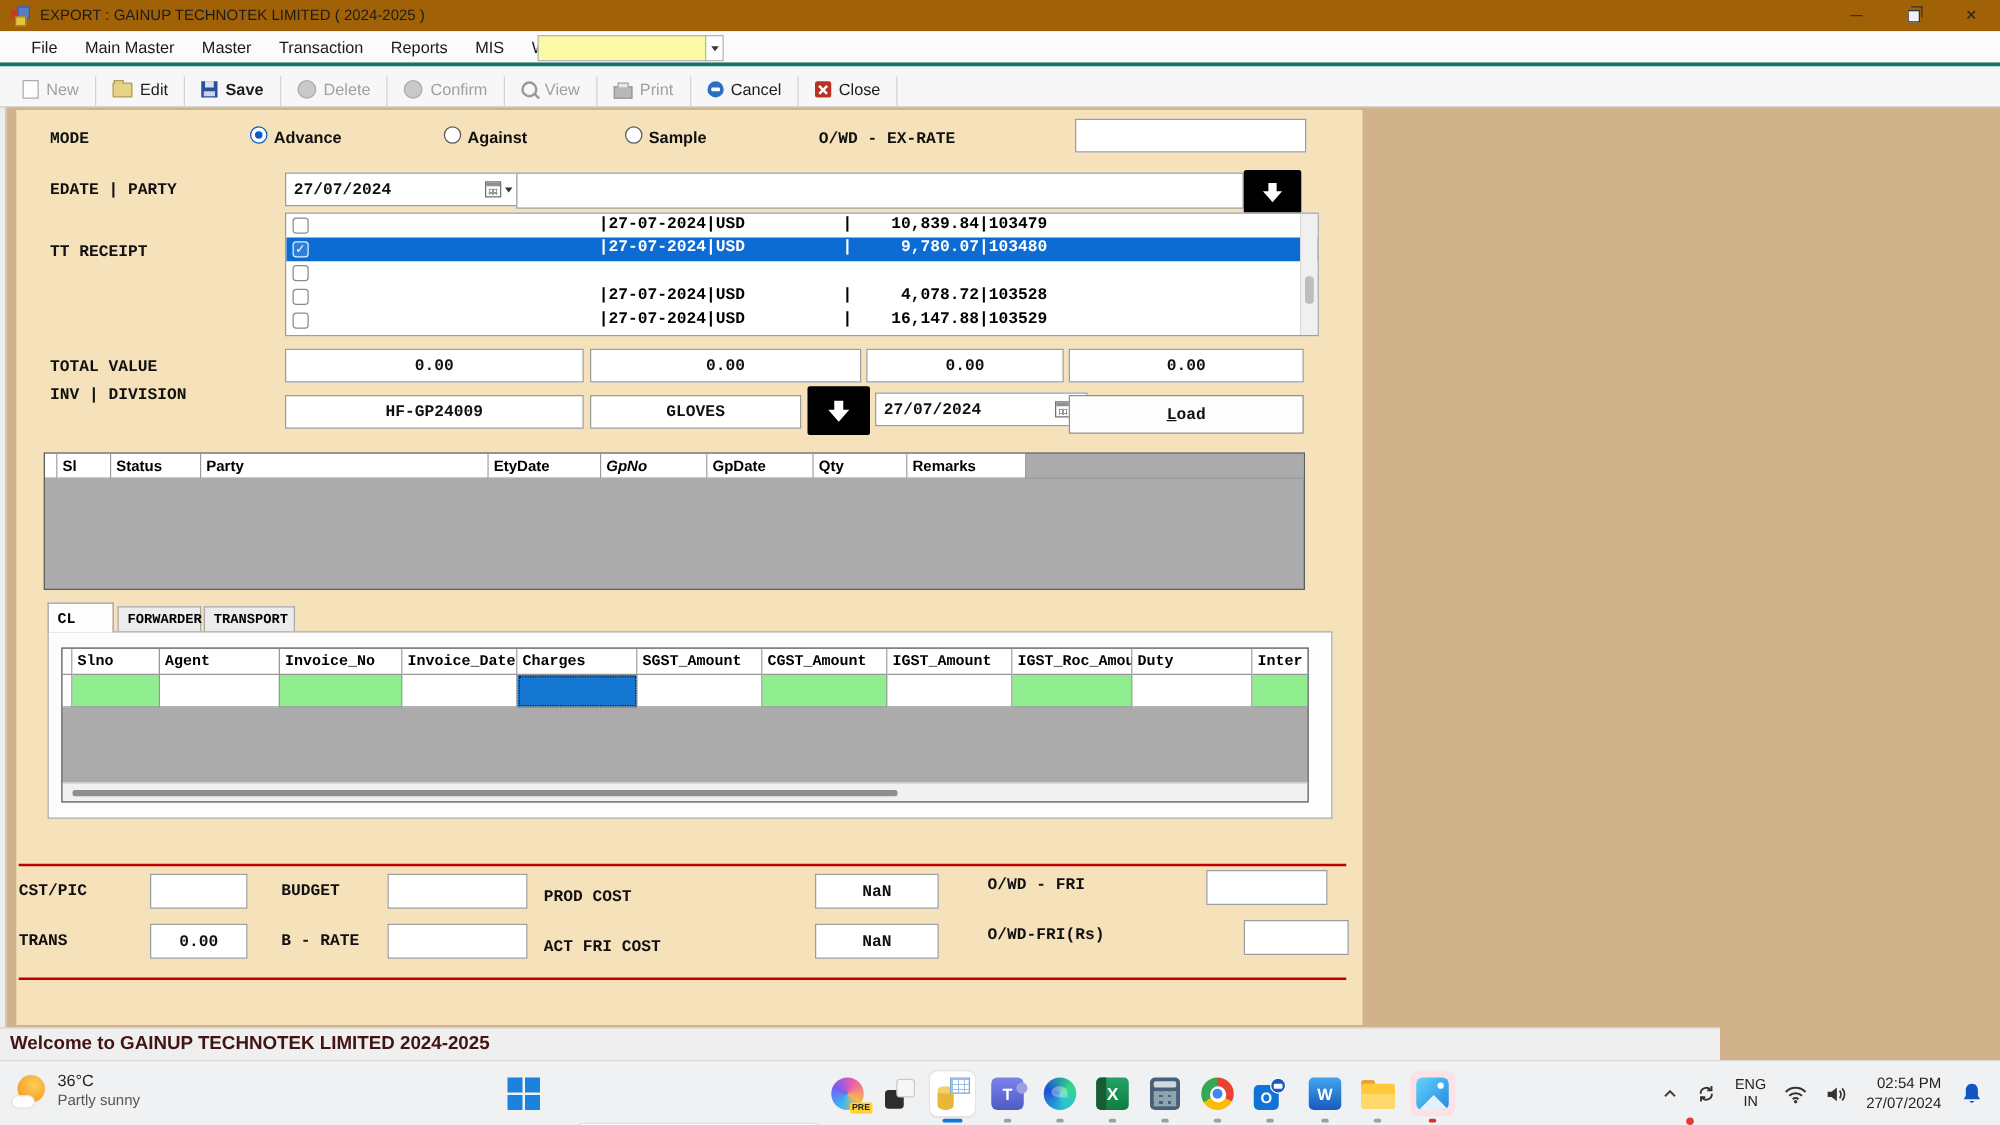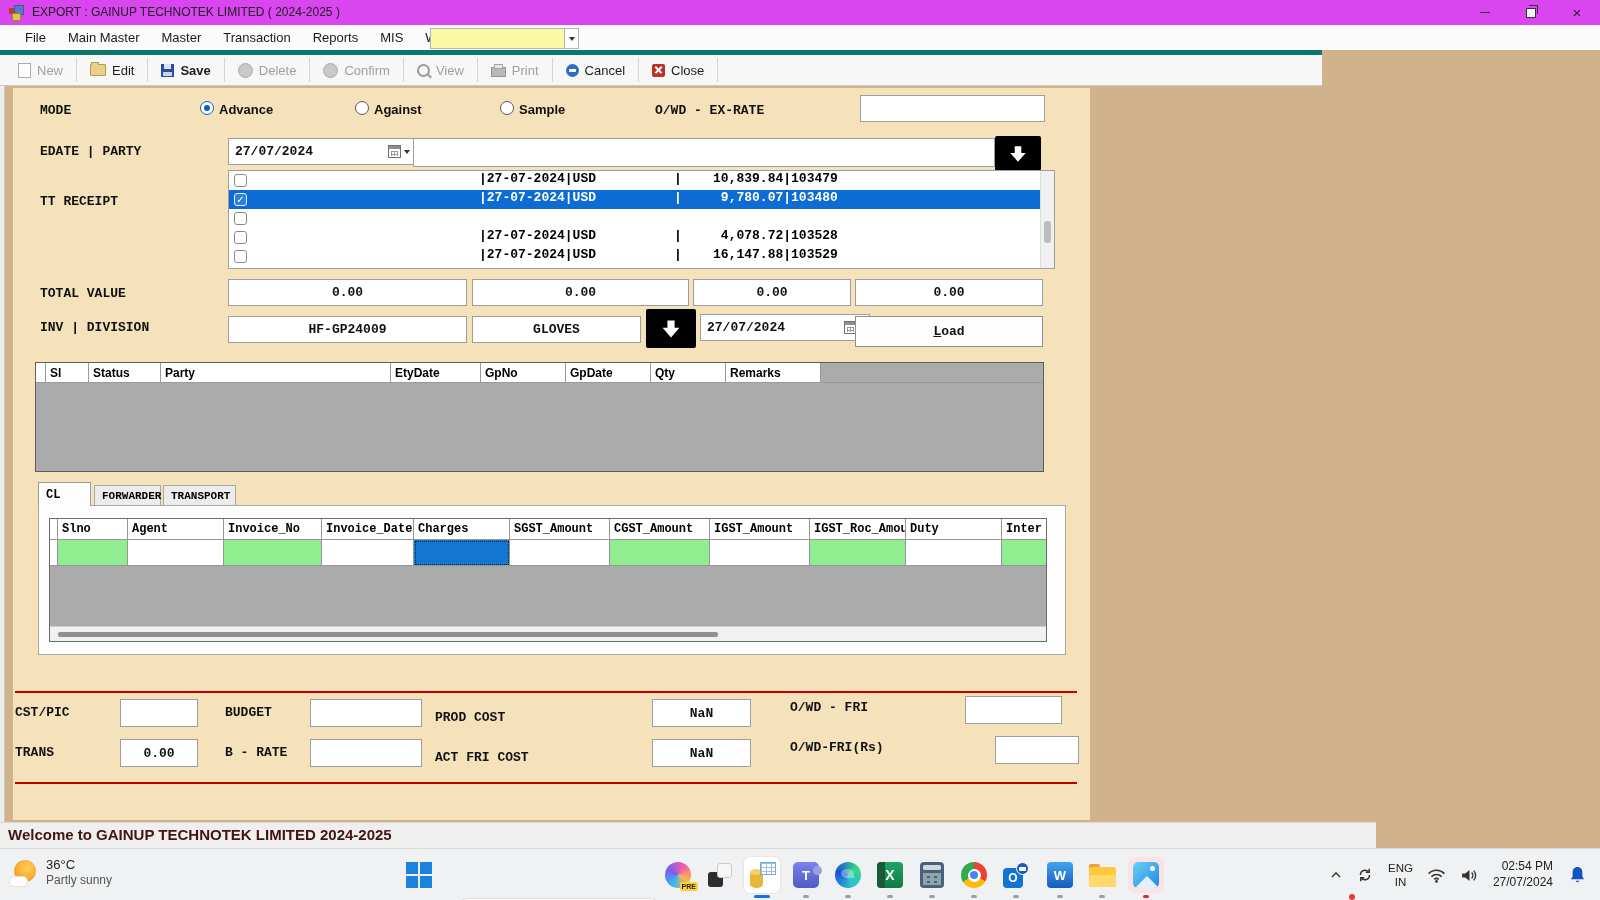--- a/index.html
+++ b/index.html
@@ -4,21 +4,21 @@
 <style>
   html,body{margin:0;padding:0;background:#777;}
   #screen{position:relative;width:1600px;height:900px;overflow:hidden;
           font-family:"Liberation Sans","DejaVu Sans",sans-serif;background:#d1b38b;}
   .lbl{position:absolute;font:bold 13px "Liberation Mono","DejaVu Sans Mono",monospace;color:#111;white-space:pre;}
   .inputbox{position:absolute;background:#fff;border:1px solid #9d9d9d;display:flex;align-items:center;
             font:bold 13px "Liberation Mono","DejaVu Sans Mono",monospace;color:#111;}
   .center{justify-content:center;}
 
   
-  .titlebar{position:absolute;left:0;top:0;width:1600px;height:25px;background:#d946ef;border-bottom:1px solid #e4e4e4;}
+  .titlebar{position:absolute;left:0;top:0;width:1600px;height:25px;background:#a16207;border-bottom:1px solid #e4e4e4;}
   .appicon{position:absolute;left:9px;top:5px;width:15px;height:15px;}
   .appicon i{position:absolute;width:6px;height:6px;}
   .appicon .r{left:0;top:3px;background:#c0392b;}
   .appicon .b{left:5px;top:0;background:#5b79c7;border:1px solid #3c599f;width:8px;height:8px;}
   .appicon .y{left:3px;top:8px;background:#e4c441;border:1px solid #9a832a;width:7px;height:6px;}
   .t-left{position:absolute;left:32px;top:0;height:25px;line-height:25px;font-size:12px;color:#1b1b1b;}
   .t-center{position:absolute;left:432px;top:0;height:25px;line-height:25px;font-size:12px;color:#1b1b1b;}
   .wc{position:absolute;right:0;top:0;height:25px;display:flex;}
   .wc-btn{width:46px;height:25px;display:flex;align-items:center;justify-content:center;}
   .min-glyph{width:10px;height:1.5px;background:#333;display:block;}
@@ -26,21 +26,21 @@
   .rest-glyph::before{content:"";position:absolute;left:2px;top:-4px;width:8px;height:8px;border:1.2px solid #333;border-bottom:none;border-left:none;}
   .close-glyph{font-size:15px;color:#222;line-height:15px;}
 
   
   .menubar{position:absolute;left:0;top:25px;width:1600px;height:25px;background:#fbfbfb;display:flex;align-items:center;padding-left:14px;box-sizing:border-box;}
   .menu-item{font-size:13px;color:#1a1a1a;padding:0 11px;height:25px;line-height:25px;}
   .quickcombo{position:absolute;left:430px;top:3px;width:134px;height:19px;background:#fbf9a4;border:1px solid #b5b5b5;}
   .tri-down{width:0;height:0;border-left:3.5px solid transparent;border-right:3.5px solid transparent;border-top:4.5px solid #333;}
 
   
-  .toolbar{position:absolute;left:0;top:50px;width:1322px;height:36px;background:#f7f7f7;border-top:5px solid #0f766e;border-bottom:1px solid #c9c9c9;display:flex;align-items:center;padding-left:8px;box-sizing:border-box;}
+  .toolbar{position:absolute;left:0;top:50px;width:1600px;height:36px;background:#f7f7f7;border-top:3px solid #0f766e;border-bottom:1px solid #c9c9c9;display:flex;align-items:flex-end;padding-left:8px;box-sizing:border-box;}
   .tb-btn{height:27px;display:flex;align-items:center;padding:0 10px;font-size:13px;color:#1c1c1c;}
   .tb-btn.disabled{color:#9f9f9f;}
   .tb-sep{width:1px;height:24px;background:#d4d4d4;margin:0 3px;}
   .tbi{display:inline-block;margin-right:6px;position:relative;}
   .ic-new{width:11px;height:13px;background:#fdfdfd;border:1px solid #ababab;}
   .ic-edit{width:14px;height:10px;background:#e8d28a;border:1px solid #b09b52;border-radius:1px;position:relative;}
   .ic-edit::before{content:"";position:absolute;left:0;top:-3px;width:6px;height:2px;background:#e8d28a;border:1px solid #b09b52;border-bottom:none;}
   .ic-save{width:13px;height:13px;background:#2b4d9b;position:relative;}
   .ic-save::before{content:"";position:absolute;left:3px;top:0;width:7px;height:5px;background:#dbe3f2;}
   .ic-save::after{content:"";position:absolute;left:2px;bottom:1px;width:9px;height:4px;background:#c9d4ea;}
@@ -338,21 +338,21 @@
             <div class="ttthumb"></div>
           </div>
       </div>
 
       <div class="lbl" style="left:27px;top:198px;">TOTAL VALUE</div>
       <div class="inputbox center" style="left:215px;top:191px;width:237px;height:25px;">0.00</div>
       <div class="inputbox center" style="left:459px;top:191px;width:215px;height:25px;">0.00</div>
       <div class="inputbox center" style="left:680px;top:191px;width:156px;height:25px;">0.00</div>
       <div class="inputbox center" style="left:842px;top:191px;width:186px;height:25px;">0.00</div>
 
-      <div class="lbl" style="left:27px;top:232px;">INV | DIVISION</div>
+      <div class="lbl" style="left:27px;top:220px;">INV | DIVISION</div>
       <div class="inputbox center" style="left:215px;top:228px;width:237px;height:25px;">HF-GP24009</div>
       <div class="inputbox center" style="left:459px;top:228px;width:167px;height:25px;">GLOVES</div>
       <div class="blackbtn" style="left:633px;top:221px;width:50px;height:39px;">
         <svg width="24" height="24" viewBox="0 0 20 20">
             <path d="M10 17 L3 9 H7 V3 H13 V9 H17 Z" fill="#fff"></path>
           </svg>
       </div>
       <div class="datecombo" style="left:687px;top:226px;width:162px;height:25px;">
         <span>27/07/2024</span>
         <span class="calwrap">
@@ -365,21 +365,21 @@
           <span>oad</span>
       </div>
 
       <div class="grid1">
         <div class="g1head">
           <span class="g1h" style="width:10px;"></span>
           <span class="g1h" style="width:43px;">Sl</span>
           <span class="g1h" style="width:72px;">Status</span>
           <span class="g1h" style="width:230px;">Party</span>
           <span class="g1h" style="width:90px;">EtyDate</span>
-          <span class="g1h" style="width:85px;">GpNo</span>
+          <span class="g1h" style="width:85px;font-style:italic;">GpNo</span>
           <span class="g1h" style="width:85px;">GpDate</span>
           <span class="g1h" style="width:75px;">Qty</span>
           <span class="g1h" style="width:95px;">Remarks</span>
           <span class="g1h filler" style="width:222px;"></span>
         </div>
       </div>
 
       <div class="tab active" style="left:25px;top:394px;width:53px;height:24px;">CL</div>
       <div class="tab inactive" style="left:81px;top:397px;width:67px;height:21px;">FORWARDER</div>
       <div class="tab inactive" style="left:150px;top:397px;width:73px;height:21px;">TRANSPORT</div>

